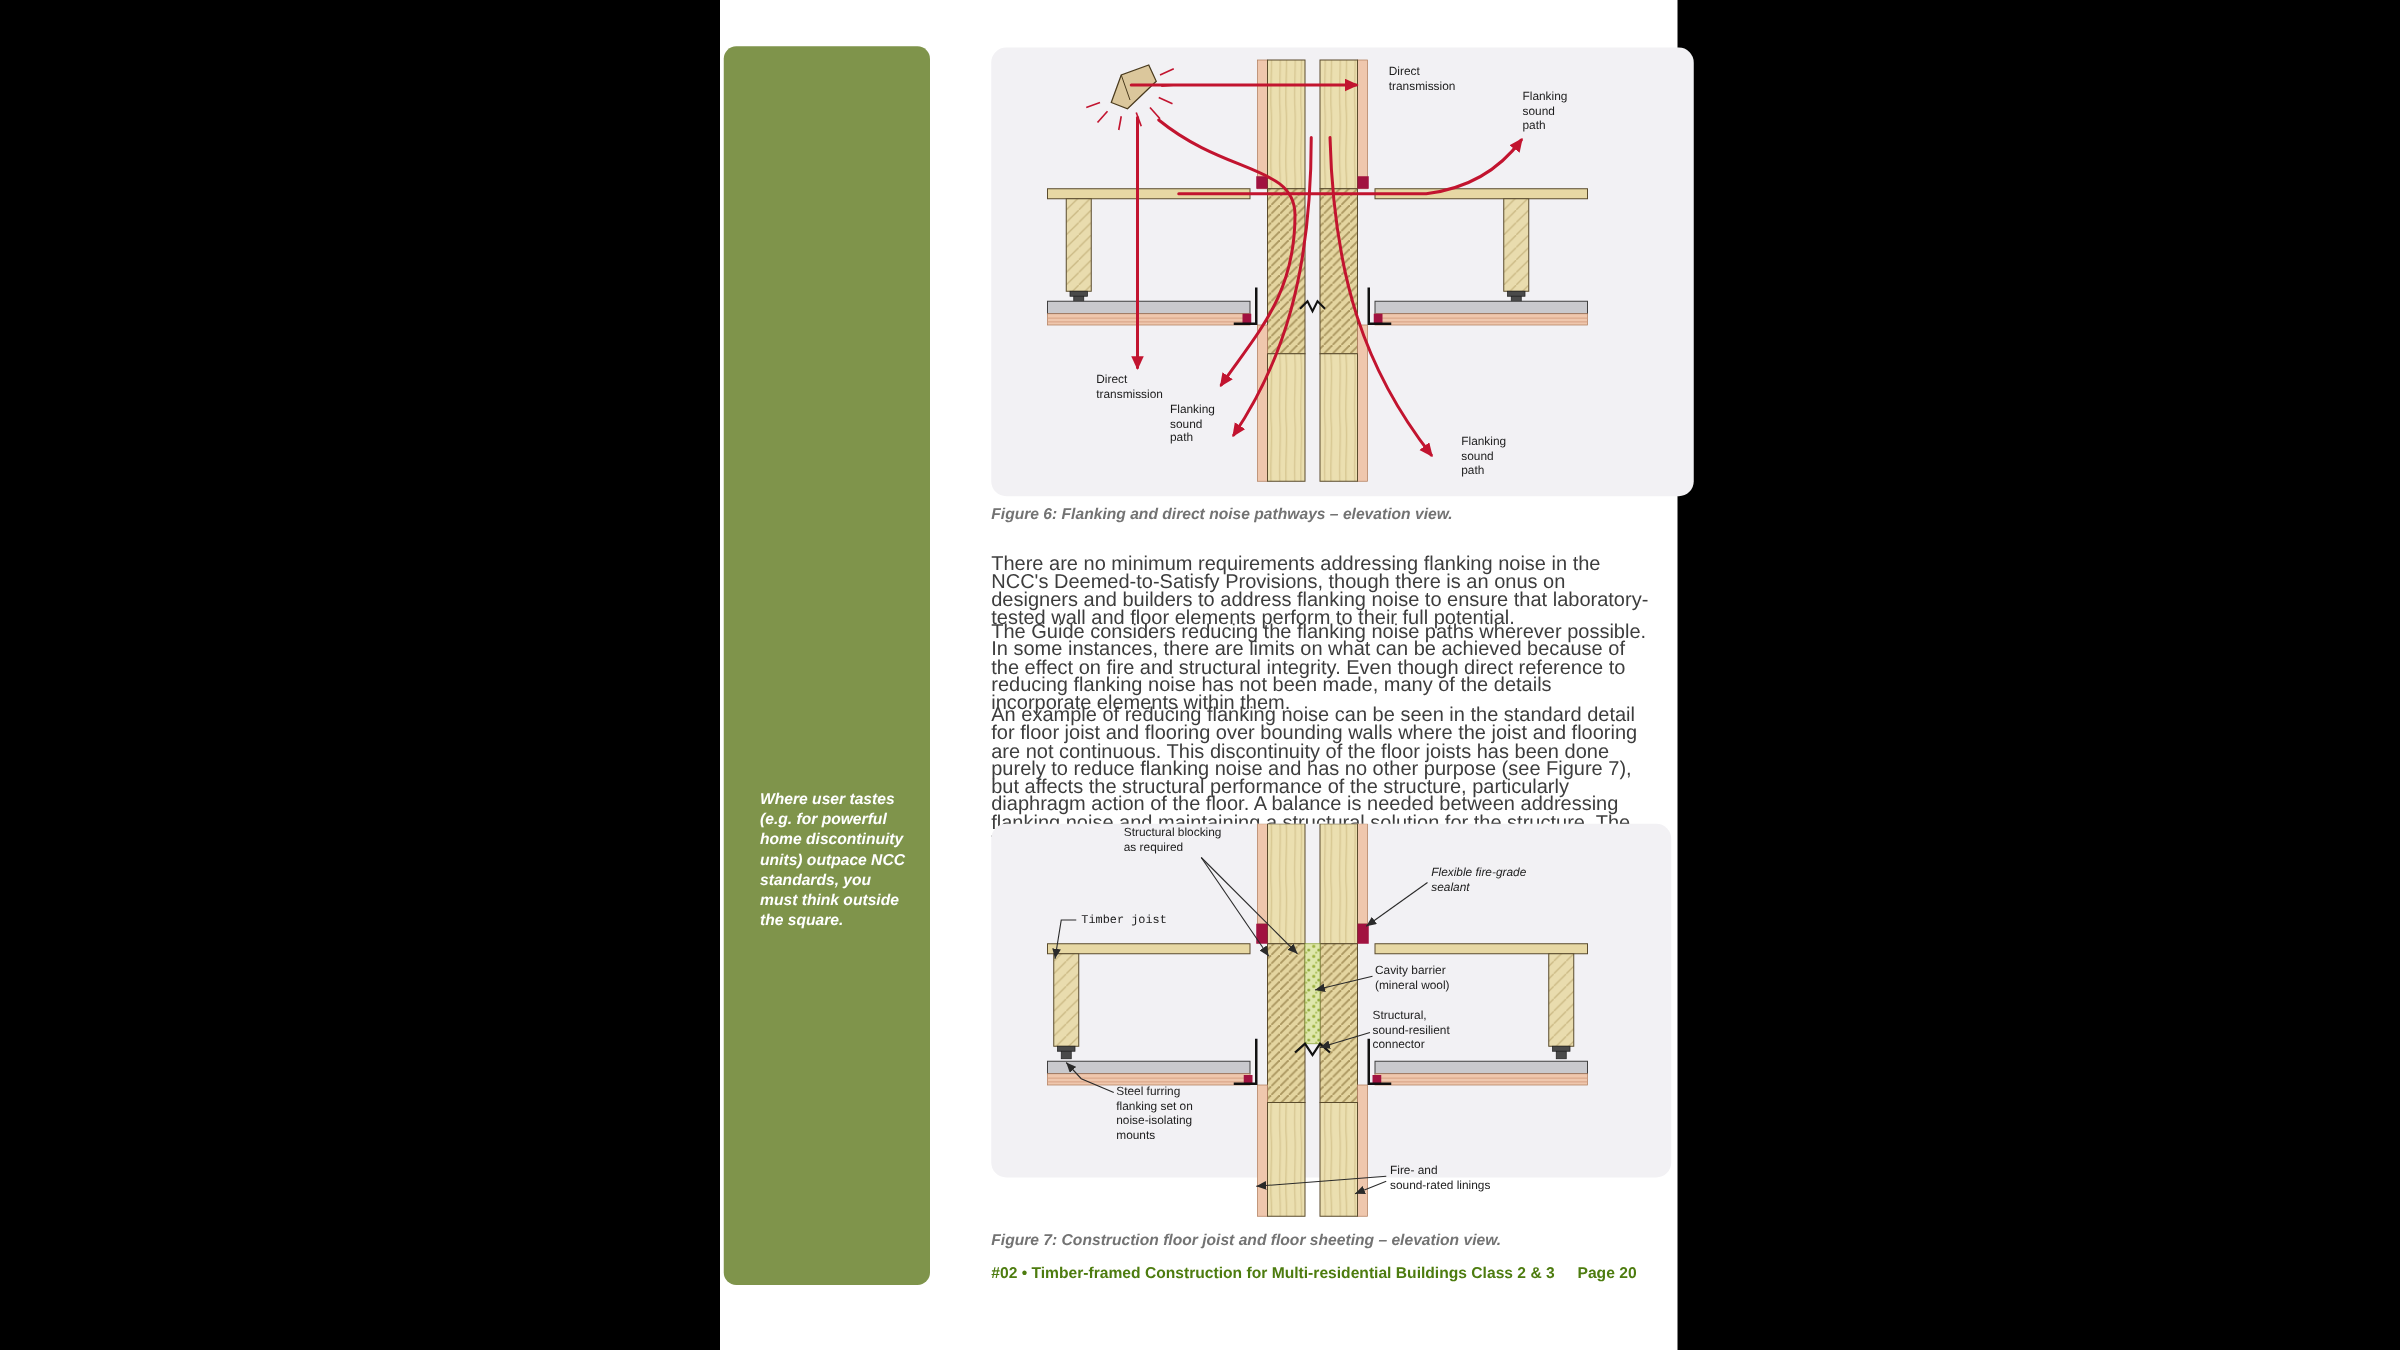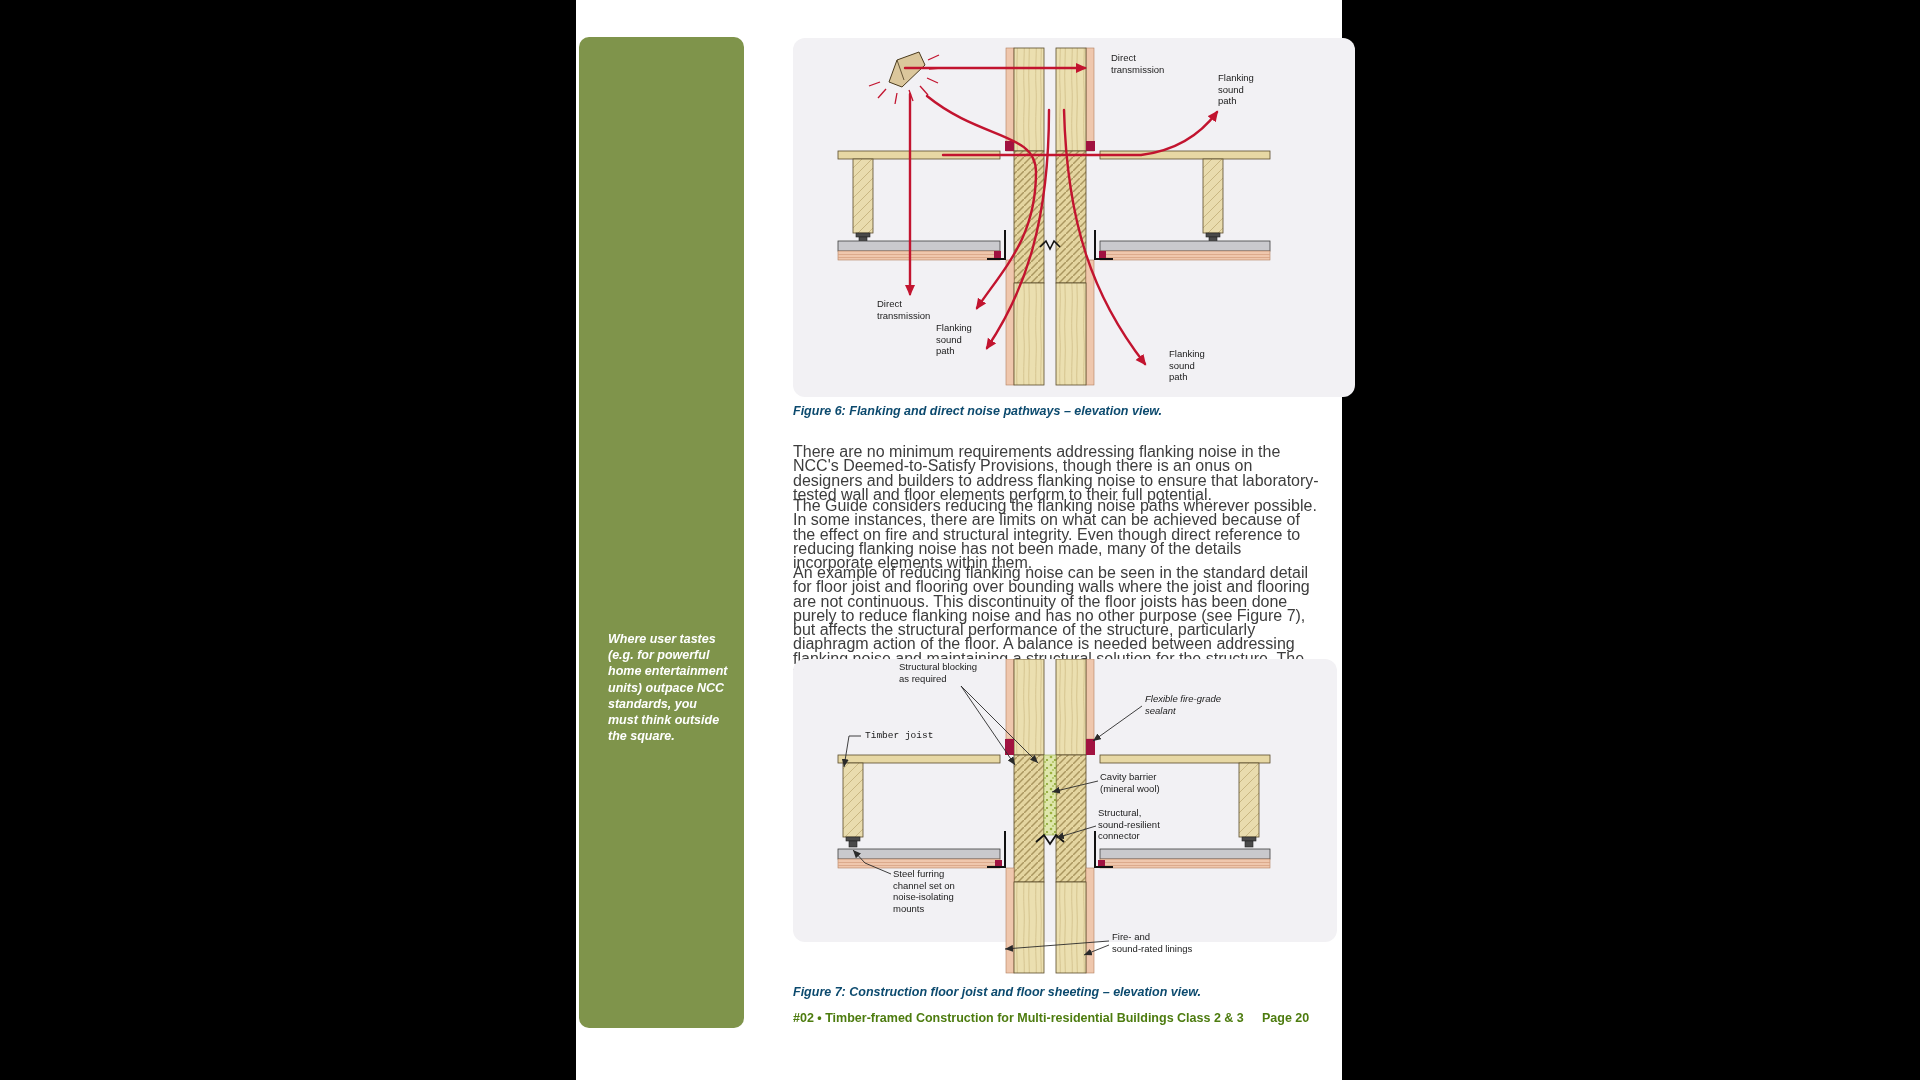--- a/index.html
+++ b/index.html
@@ -10,21 +10,21 @@
            background:#7f944b;border-radius:10px;}
   .callout{position:absolute;left:29px;top:594px;width:128px;color:#ffffff;
            font-weight:bold;font-style:italic;font-size:12.5px;line-height:16.2px;
            white-space:pre-line;}
   .col{position:absolute;left:217px;top:0;width:544px;height:1080px;}
   .fig-card{position:absolute;left:0;width:544px;background:#f2f1f4;border-radius:12px;}
   #fig6{top:38px;height:359px;padding-left:18px;}
   #fig7{top:659px;height:283px;}
   .fig-card svg{position:absolute;left:0;top:0;}
   .caption{position:absolute;left:0;width:530px;font-size:12.5px;font-weight:bold;
-           font-style:italic;color:#0c4a6e;}
+           font-style:italic;color:#737373;}
   #cap6{top:404px;}
   #cap7{top:985px;}
   .para{position:absolute;left:0;width:528px;font-size:16px;line-height:14.3px;color:#3d3d3d;}
   #p1{top:429px;} #p2{top:483px;} #p3{top:550px;}
   .footer{position:absolute;top:1011px;left:0;width:524px;font-size:12.5px;
           font-weight:bold;color:#4d7c0f;}
   .pagenum{position:absolute;left:469px;top:0;}
   .lbl{position:absolute;font-size:9.5px;line-height:11.5px;color:#1b1b1b;white-space:pre-line;}
   
   .l-dt-top{left:318px;top:14px;}
@@ -42,21 +42,21 @@
   .l-linings{left:319px;top:272px;}
 </style>
 </head>
 <body>
 
 <div class="page">
 
   <div class="sidebar">
     <div class="callout">Where user tastes
 (e.g. for powerful
-home entertainment
+home discontinuity
 units) outpace NCC
 standards, you
 must think outside
 the square.</div>
   </div>
 
   <div class="col">
 
     <div class="fig-card" id="fig6">
       <svg width="544" height="359" viewBox="0 0 544 359">
@@ -278,21 +278,21 @@
 as required</div>
       <div class="lbl l-sealant">Flexible fire-grade
 sealant</div>
       <div class="lbl l-joist">Timber joist</div>
       <div class="lbl l-cavity">Cavity barrier
 (mineral wool)</div>
       <div class="lbl l-connector">Structural,
 sound-resilient
 connector</div>
       <div class="lbl l-furring">Steel furring
-channel set on
+flanking set on
 noise-isolating
 mounts</div>
       <div class="lbl l-linings">Fire- and
 sound-rated linings</div>
     </div>
 
     <div class="caption" id="cap7">Figure 7: Construction floor joist and floor sheeting – elevation view.</div>
 
     <div class="footer">
       <span>#02 • Timber-framed Construction for Multi-residential Buildings Class 2 &amp; 3</span>

